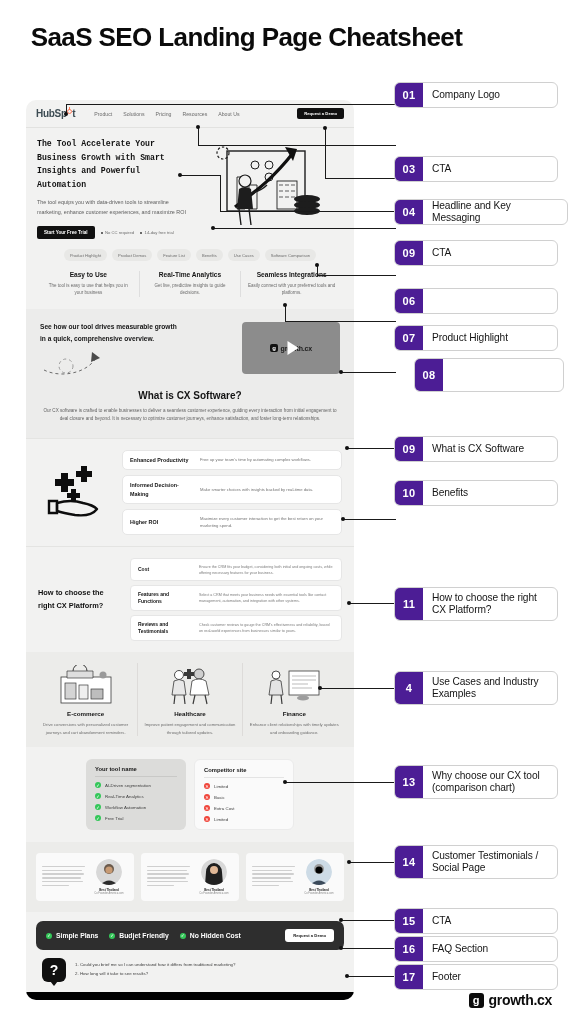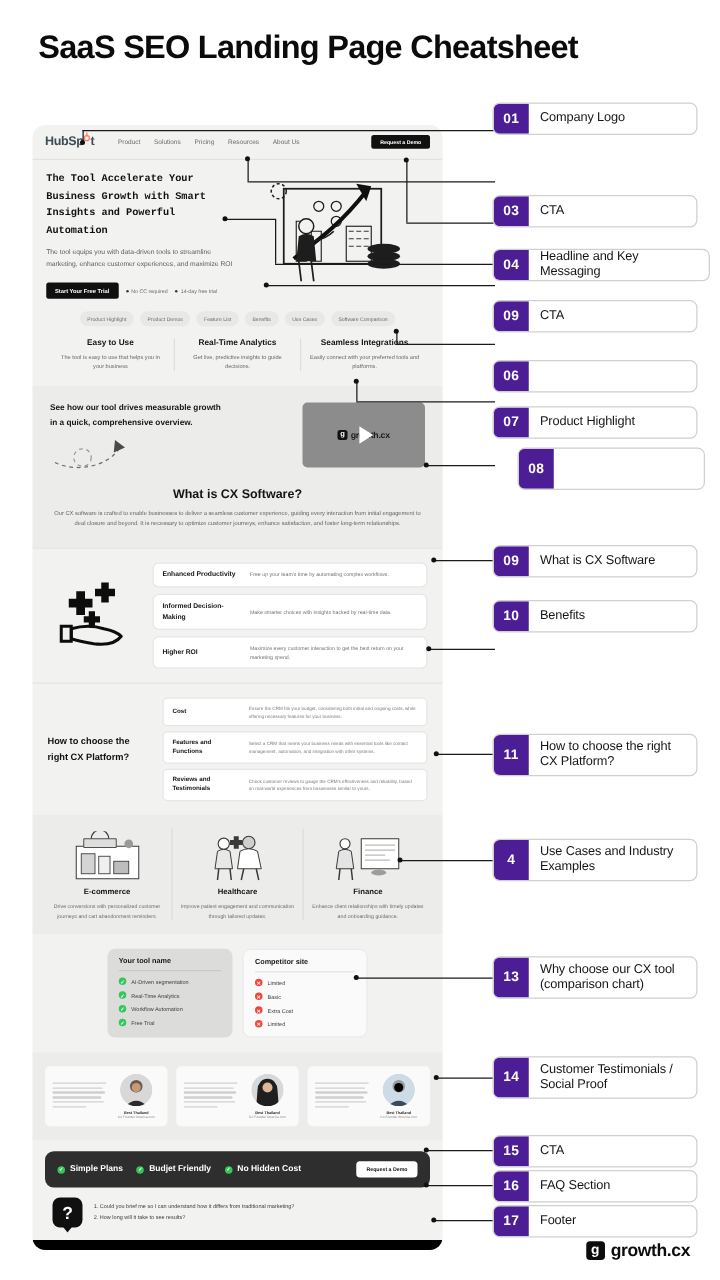--- a/index.html
+++ b/index.html
@@ -673,21 +673,21 @@
   <div class="callout tall" style="left:394px; top:671px; width:164px;">
     <div class="num">4</div>
     <div class="lbl">Use Cases and Industry Examples</div>
   </div>
   <div class="callout tall" style="left:394px; top:765px; width:164px;">
     <div class="num">13</div>
     <div class="lbl">Why choose our CX tool (comparison chart)</div>
   </div>
   <div class="callout tall" style="left:394px; top:845px; width:164px;">
     <div class="num">14</div>
-    <div class="lbl">Customer Testimonials / Social Proof</div>
+    <div class="lbl">Customer Testimonials / Social Page</div>
   </div>
   <div class="callout" style="left:394px; top:908px; width:164px;">
     <div class="num">15</div>
     <div class="lbl">CTA</div>
   </div>
   <div class="callout" style="left:394px; top:936px; width:164px;">
     <div class="num">16</div>
     <div class="lbl">FAQ Section</div>
   </div>
   <div class="callout" style="left:394px; top:964px; width:164px;">

